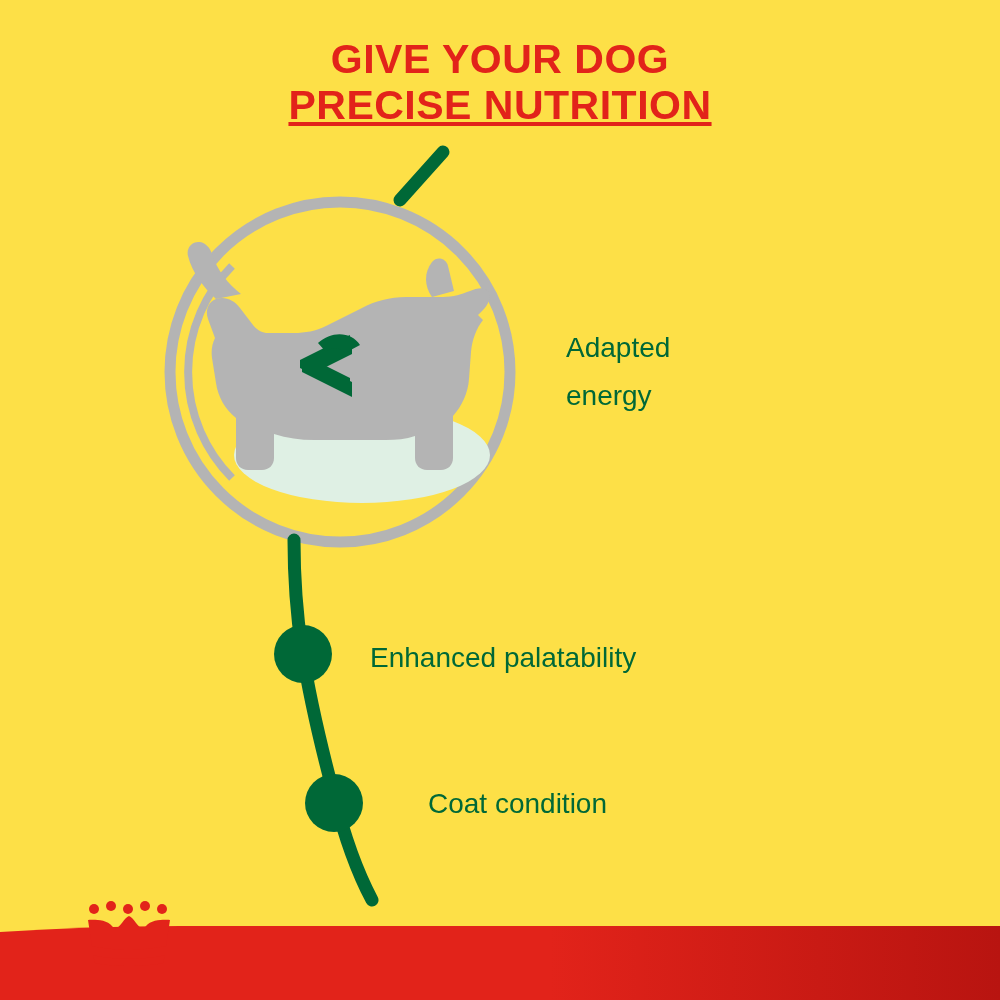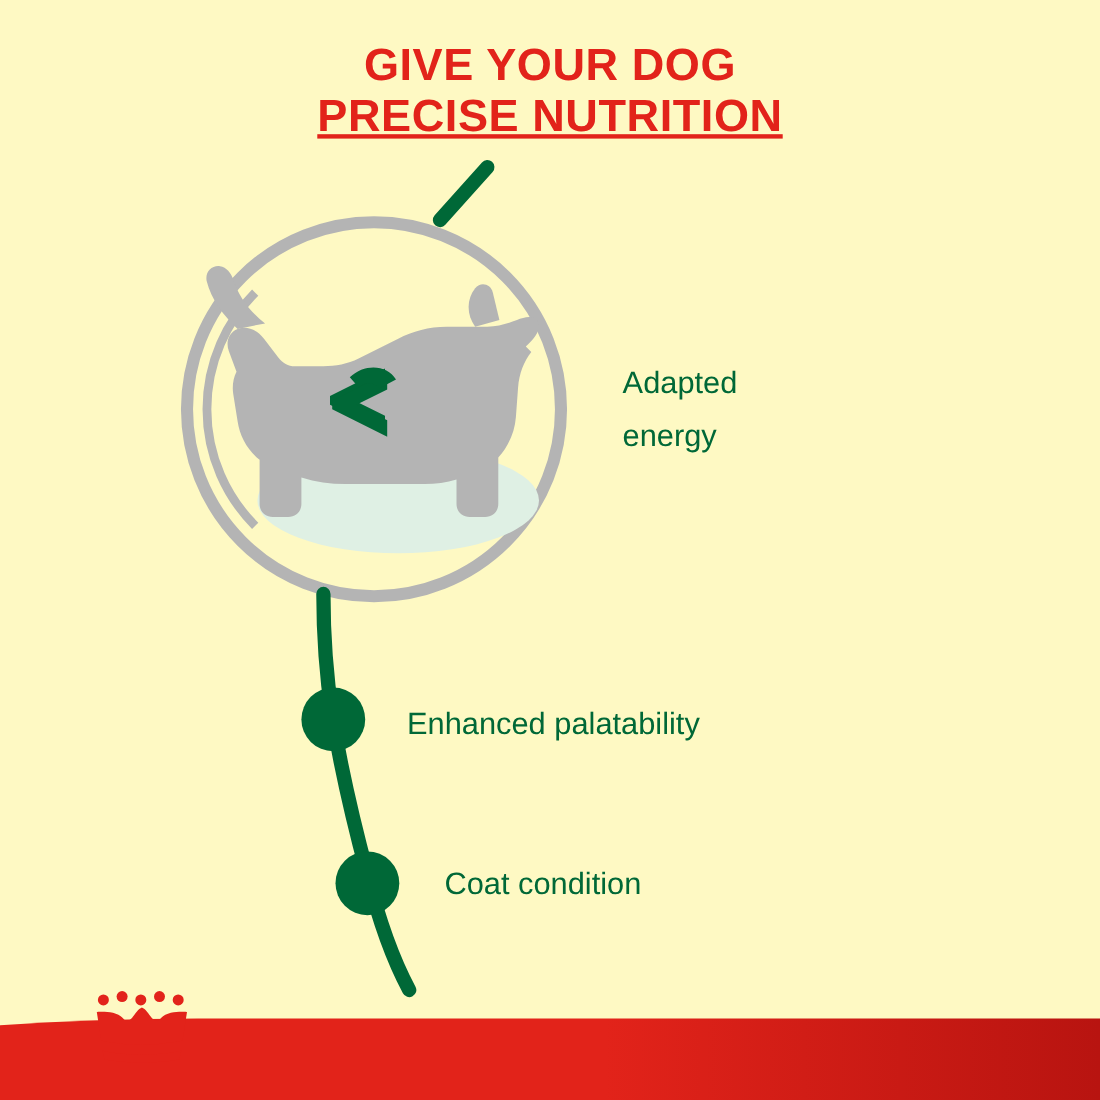--- a/index.html
+++ b/index.html
@@ -4,21 +4,21 @@
 <style>
   html, body {
     margin: 0;
     padding: 0;
     background: #ffffff;
   }
   #page {
     position: relative;
     width: 1000px;
     height: 1000px;
-    background: #fef9c3;
+    background: #fde047;
     overflow: hidden;
     font-family: "Liberation Sans", sans-serif;
   }
 
   
   .headline {
     position: absolute;
     top: 36px;
     left: 0;
     width: 1000px;
@@ -37,21 +37,21 @@
     position: absolute;
     color: #006837;
     font-family: "Liberation Sans", sans-serif;
     font-size: 28px;
     line-height: 48px;
     font-weight: normal;
     white-space: pre-line;
   }
   #label-0 { left: 566px; top: 324px; }
   #label-1 { left: 370px; top: 634px; text-align: right; }
-  #label-2 { left: 404px; top: 780px; }
+  #label-2 { left: 428px; top: 780px; }
 
   
   #art {
     position: absolute;
     left: 0;
     top: 0;
     width: 1000px;
     height: 1000px;
   }
 </style>

